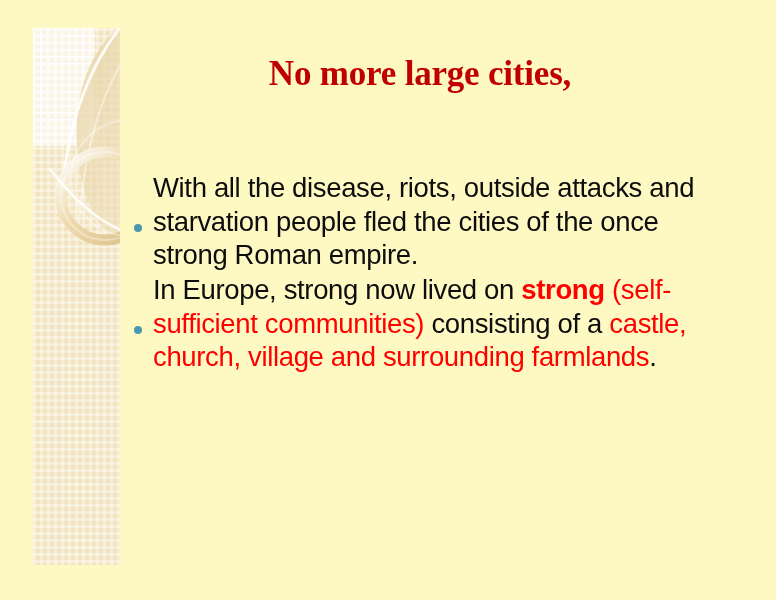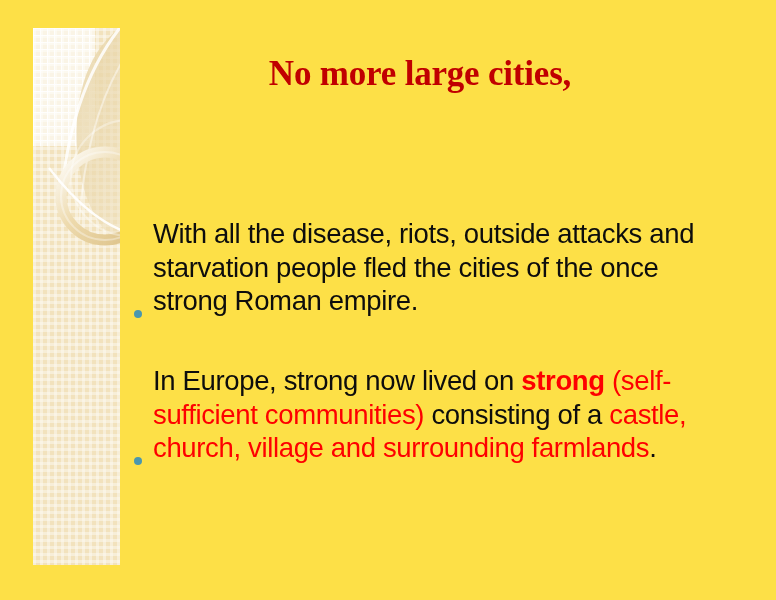--- a/index.html
+++ b/index.html
@@ -14,21 +14,21 @@
     position: relative;
     overflow: hidden;
     font-family: "Liberation Sans", sans-serif;
   }
 
   #slide {
     position: absolute;
     left: 0; top: 0;
     width: 776px;
     height: 600px;
-    background: #fde047;
+    background: #fef9c3;
   }
 
   
   #sidebar {
     position: absolute;
     left: 33px;
     top: 28px;
     width: 87px;
     height: 537px;
     overflow: hidden;
@@ -78,23 +78,22 @@
     top: 171px;
     width: 566px;
     font-family: "Liberation Sans", sans-serif;
     font-size: 27.5px;
     line-height: 1.225;
     color: #0d0d0d;
     letter-spacing: -0.35px;
   }
   .bullet-row {
     display: flex;
-    align-items: flex-end;
+    align-items: center;
     margin-bottom: 1px;
-    margin-top: 46px;
   }
   .bullet-dot {
     flex: 0 0 auto;
     width: 19px;
     padding-top: 13px;
     box-sizing: border-box;
   }
   .bullet-dot i {
     display: block;
     width: 8px;

